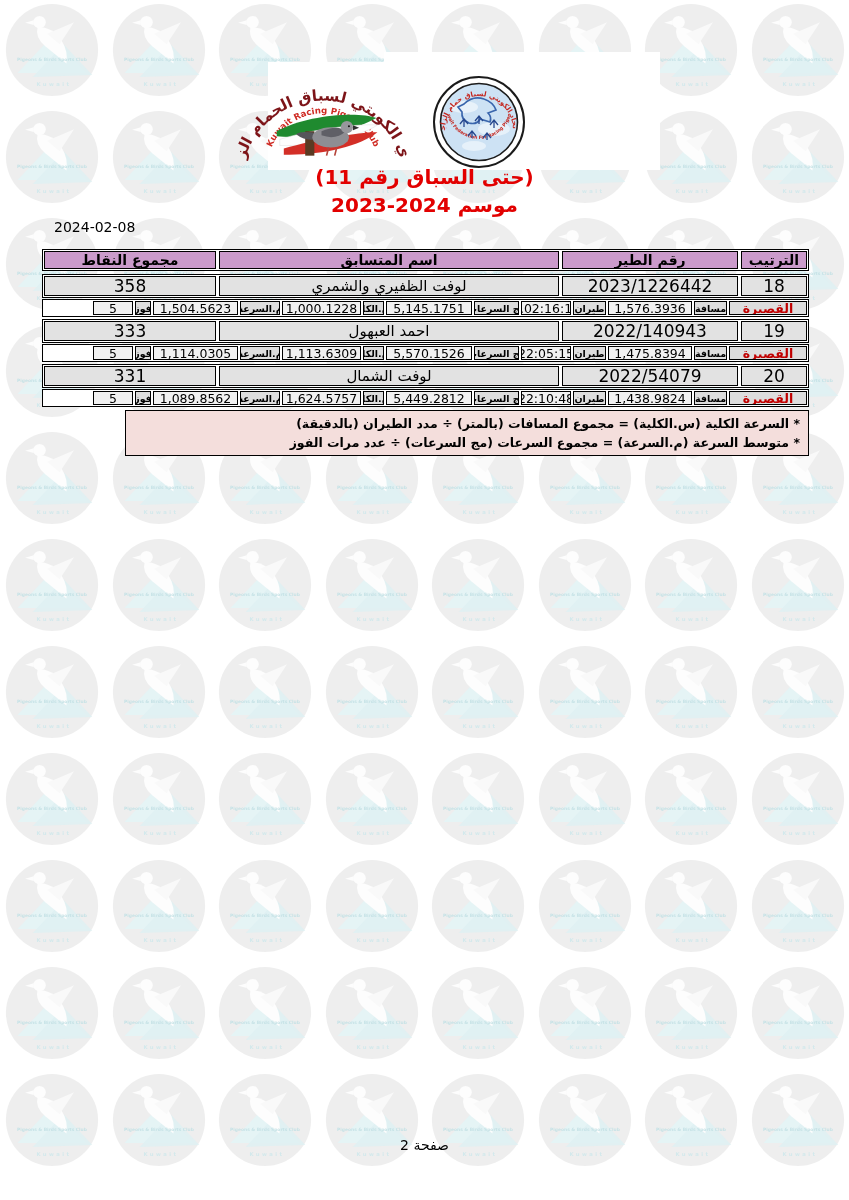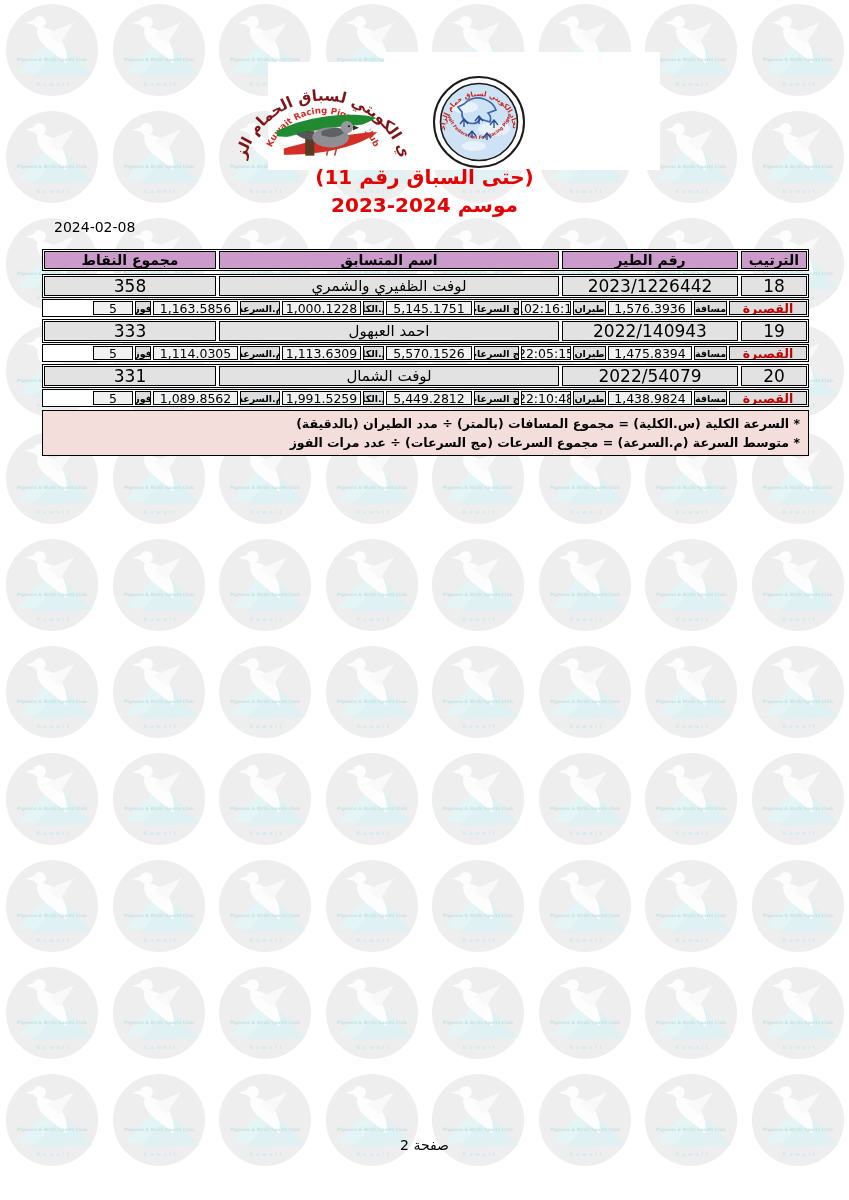--- a/index.html
+++ b/index.html
@@ -35,21 +35,21 @@
   .val{background:rgba(240,240,240,.95);font-size:12.5px;}
   .cat{background:rgba(218,218,218,.93);color:var(--category-red,#c00000);font-weight:bold;font-size:12.5px;}
   .num{direction:ltr;}
   
   .w-rank{width:66px}.w-bird{width:176px}.w-comp{width:340px}.w-pts{width:172px}
   
   .w-cat{width:78px}.w-lbl{width:33px}.w-valD{width:84px}.w-valF{width:50px}
   .w-lblS{width:45px}.w-valS{width:86px}.w-lblT{width:21px}.w-valT{width:79px}
   .w-lblA{width:40px}.w-valA{width:85px}.w-lblW{width:16px}.w-valW{width:40px}
   
-  .footnotes{box-sizing:border-box;width:767px;margin-top:3px;border:1px solid #000;
+  .footnotes{box-sizing:border-box;width:684px;margin-top:3px;border:1px solid #000;
     background:var(--footnote-pink,#f4dedc);padding:3px 8px;font-weight:bold;font-size:12.5px;
     line-height:19px;text-align:right;}
   
   .page-number{position:absolute;top:1137px;left:0;width:849px;text-align:center;
     font-size:14px;z-index:2;direction:ltr;}
 </style>
 </head>
 <body>
 
 <svg width="0" height="0" style="position:absolute" aria-hidden="true">
@@ -416,21 +416,21 @@
       <div class="cell cat w-cat">القصيرة</div>
       <div class="cell lbl w-lbl">مسافة</div>
       <div class="cell val w-valD num">1,576.3936</div>
       <div class="cell lbl w-lbl">طيران</div>
       <div class="cell val w-valF num">1.02:16:12</div>
       <div class="cell lbl w-lblS">مج السرعات</div>
       <div class="cell val w-valS num">5,145.1751</div>
       <div class="cell lbl w-lblT">س.الكلية</div>
       <div class="cell val w-valT num">1,000.1228</div>
       <div class="cell lbl w-lblA">م.السرعة</div>
-      <div class="cell val w-valA num">1,163.5856</div>
+      <div class="cell val w-valA num">1,504.5623</div>
       <div class="cell lbl w-lblW">فوز</div>
       <div class="cell val w-valW num">5</div>
     </div>
   </div>
 
   <div class="row-group">
     <div class="row-wrap main-row">
       <div class="cell w-rank num">19</div>
       <div class="cell w-bird num">2022/140943</div>
       <div class="cell w-comp">احمد العبهول</div>
@@ -462,21 +462,21 @@
     </div>
     <div class="row-wrap sub-row">
       <div class="cell cat w-cat">القصيرة</div>
       <div class="cell lbl w-lbl">مسافة</div>
       <div class="cell val w-valD num">1,438.9824</div>
       <div class="cell lbl w-lbl">طيران</div>
       <div class="cell val w-valF num">22:10:48</div>
       <div class="cell lbl w-lblS">مج السرعات</div>
       <div class="cell val w-valS num">5,449.2812</div>
       <div class="cell lbl w-lblT">س.الكلية</div>
-      <div class="cell val w-valT num">1,991.5259</div>
+      <div class="cell val w-valT num">1,624.5757</div>
       <div class="cell lbl w-lblA">م.السرعة</div>
       <div class="cell val w-valA num">1,089.8562</div>
       <div class="cell lbl w-lblW">فوز</div>
       <div class="cell val w-valW num">5</div>
     </div>
   </div>
 </div>
 
   <div class="footnotes">
     <div>* السرعة الكلية (س.الكلية) = مجموع المسافات (بالمتر) ÷ مدد الطيران (بالدقيقة)</div>

